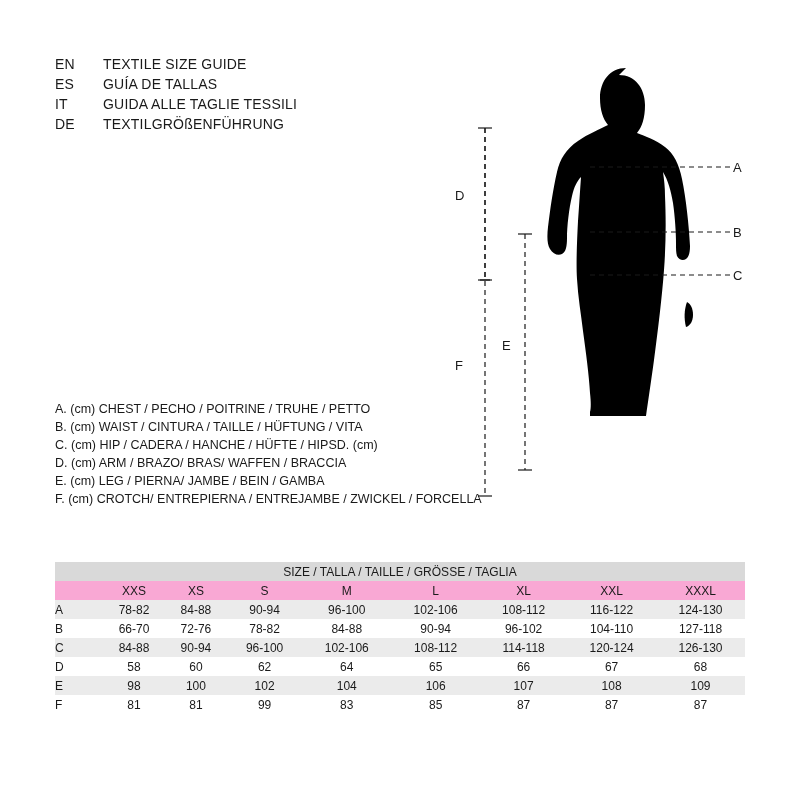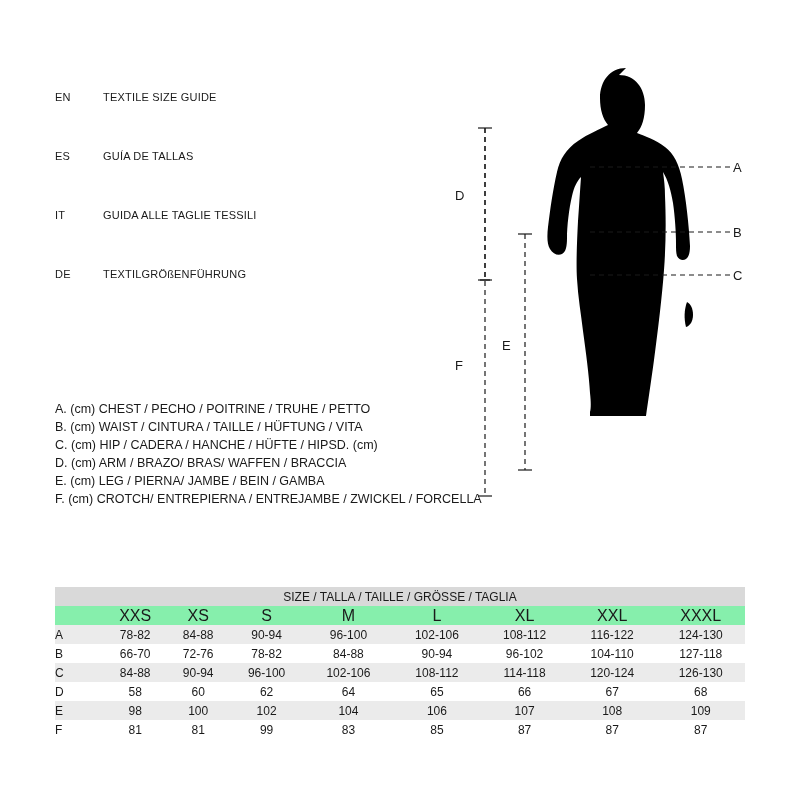--- a/index.html
+++ b/index.html
@@ -24,25 +24,24 @@
 
   
   .lang-block {
     position: absolute;
     left: 55px;
     top: 52px;
     width: 420px;
   }
   .lang-row {
     display: flex;
-    align-items: flex-start;
+    align-items: flex-end;
     height: 20px;
-    font-size: 11px;
+    font-size: 14px;
     letter-spacing: 0.2px;
-    margin-top: 39px;
   }
   .lang-code {
     width: 48px;
     flex: none;
   }
   .lang-title {
     white-space: nowrap;
   }
 
   
@@ -70,39 +69,38 @@
   .table-wrap {
     position: absolute;
     left: 55px;
     top: 562px;
     width: 690px;
   }
   table.size-table {
     border-collapse: collapse;
     width: 690px;
     font-size: 12px;
-    margin-top: 25px;
   }
   table.size-table td, table.size-table th {
     padding: 0;
     height: 19px;
     font-weight: normal;
     text-align: center;
     vertical-align: middle;
   }
   .caption-row td {
     background: #d9d9d9;
     text-align: left;
     padding-left: 6px;
     height: 21px;
     font-size: 12px;
   }
   .header-row td {
-    background: #86efac;
-    font-size: 16px;
+    background: #f9a8d4;
+    font-size: 12px;
     height: 21px;
   }
   .row-shade td {
     background: #ebebeb;
   }
   .row-plain td {
     background: #ffffff;
   }
   .col-label {
     text-align: left !important;

